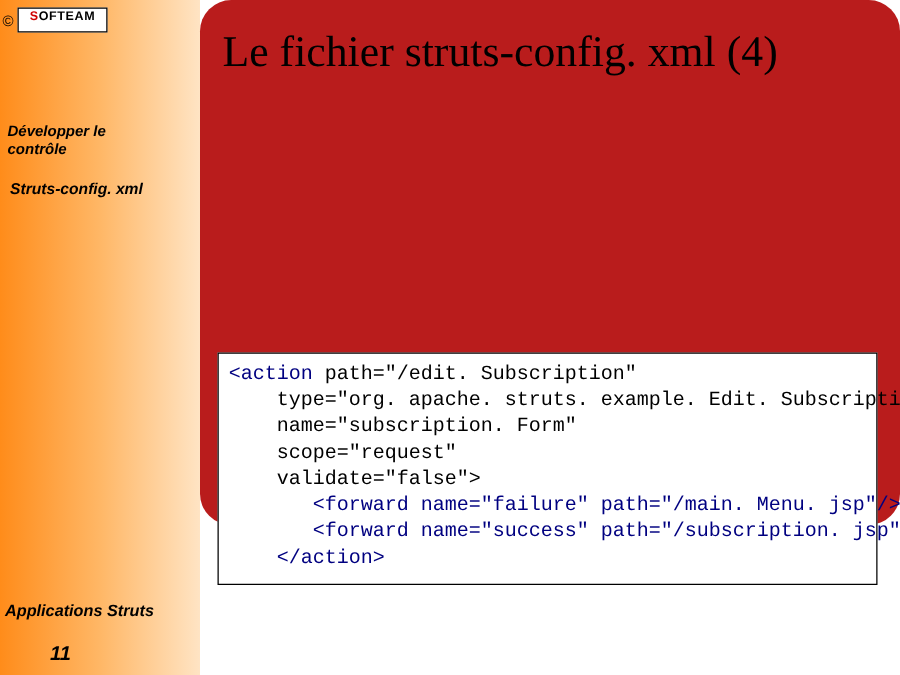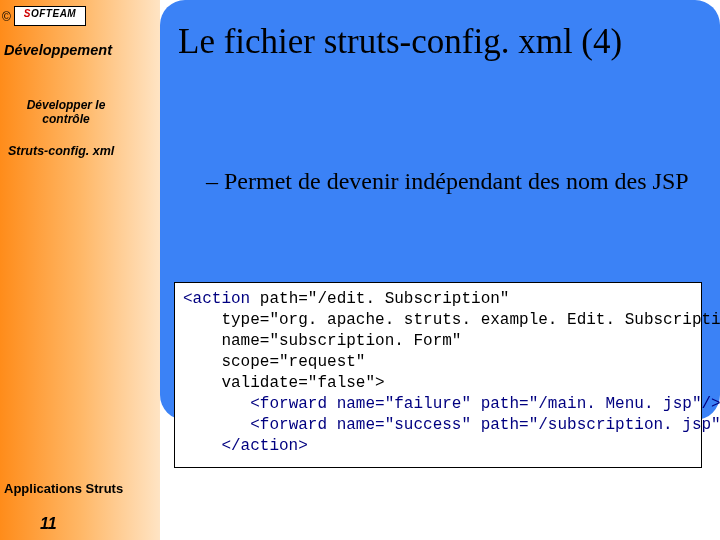--- a/index.html
+++ b/index.html
@@ -37,73 +37,73 @@
     text-align: center;
   }
   .logo-text-main {
     font-weight: bold;
     font-size: 10px;
     letter-spacing: 0.5px;
     color: #000;
     line-height: 12px;
     display: block;
     margin-top: 1px;
-    font-style: italic;
   }
   .logo-text-main .s { color: #d00000; }
   .logo-text-main .rest { color: #000; }
   .sb-heading {
     position: absolute;
     left: 4px;
     top: 42px;
     font-weight: bold;
     font-style: italic;
     font-size: 14.5px;
   }
   .sb-sub1 {
     position: absolute;
     left: 6px;
     top: 98px;
     font-weight: bold;
     font-style: italic;
     font-size: 12px;
-    text-align: center;
+    text-align: left;
     width: 120px;
     line-height: 14px;
   }
   .sb-sub2 {
     position: absolute;
     left: 8px;
     top: 144px;
     font-weight: bold;
     font-style: italic;
     font-size: 12.5px;
   }
   .sb-footer1 {
     position: absolute;
     left: 4px;
     top: 481px;
     font-weight: bold;
+    font-style: italic;
     font-size: 13px;
   }
   .sb-page {
     position: absolute;
     left: 40px;
     top: 515px;
     font-weight: bold;
     font-style: italic;
     font-size: 16px;
   }
   .main {
     position: absolute;
     left: 160px;
     top: 0;
     width: 560px;
     height: 420px;
-    background: #3b82f6;
+    background: #b91c1c;
     border-radius: 25px;
   }
   .title {
     position: absolute;
     left: 18px;
     top: 22px;
     font-family: "Times New Roman", Times, serif;
     font-size: 35px;
     color: #000;
   }
@@ -141,33 +141,31 @@
   .attr { color: #000000; }
 </style>
 </head>
 <body>
 
 <div class="sidebar">
   <span class="copyright">©</span>
   <div class="logo-box">
     <span class="logo-text-main"><span class="s">S</span><span class="rest">OFTEAM</span></span>
   </div>
-  <div class="sb-heading">Développement</div>
   <div class="sb-sub1">
     <span>Développer le</span><br>
     <span>contrôle</span>
   </div>
   <div class="sb-sub2">Struts-config. xml</div>
   <div class="sb-footer1">Applications Struts</div>
   <div class="sb-page">11</div>
 </div>
 
 <div class="main">
   <div class="title">Le fichier struts-config. xml (4)</div>
-  <div class="bullet2">– Permet de devenir indépendant des nom des JSP</div>
 
   <div class="codebox"><span class="tag">&lt;action</span> <span class="attr">path="/edit. Subscription"</span>
     <span class="attr">type="org. apache. struts. example. Edit. Subscription"</span>
     <span class="attr">name="subscription. Form"</span>
     <span class="attr">scope="request"</span>
     <span class="attr">validate="false"&gt;</span>
        <span class="tag">&lt;forward name="failure" path="/main. Menu. jsp"/&gt;</span>
        <span class="tag">&lt;forward name="success" path="/subscription. jsp"/&gt;</span>
     <span class="tag">&lt;/action&gt;</span></div>
 </div>

